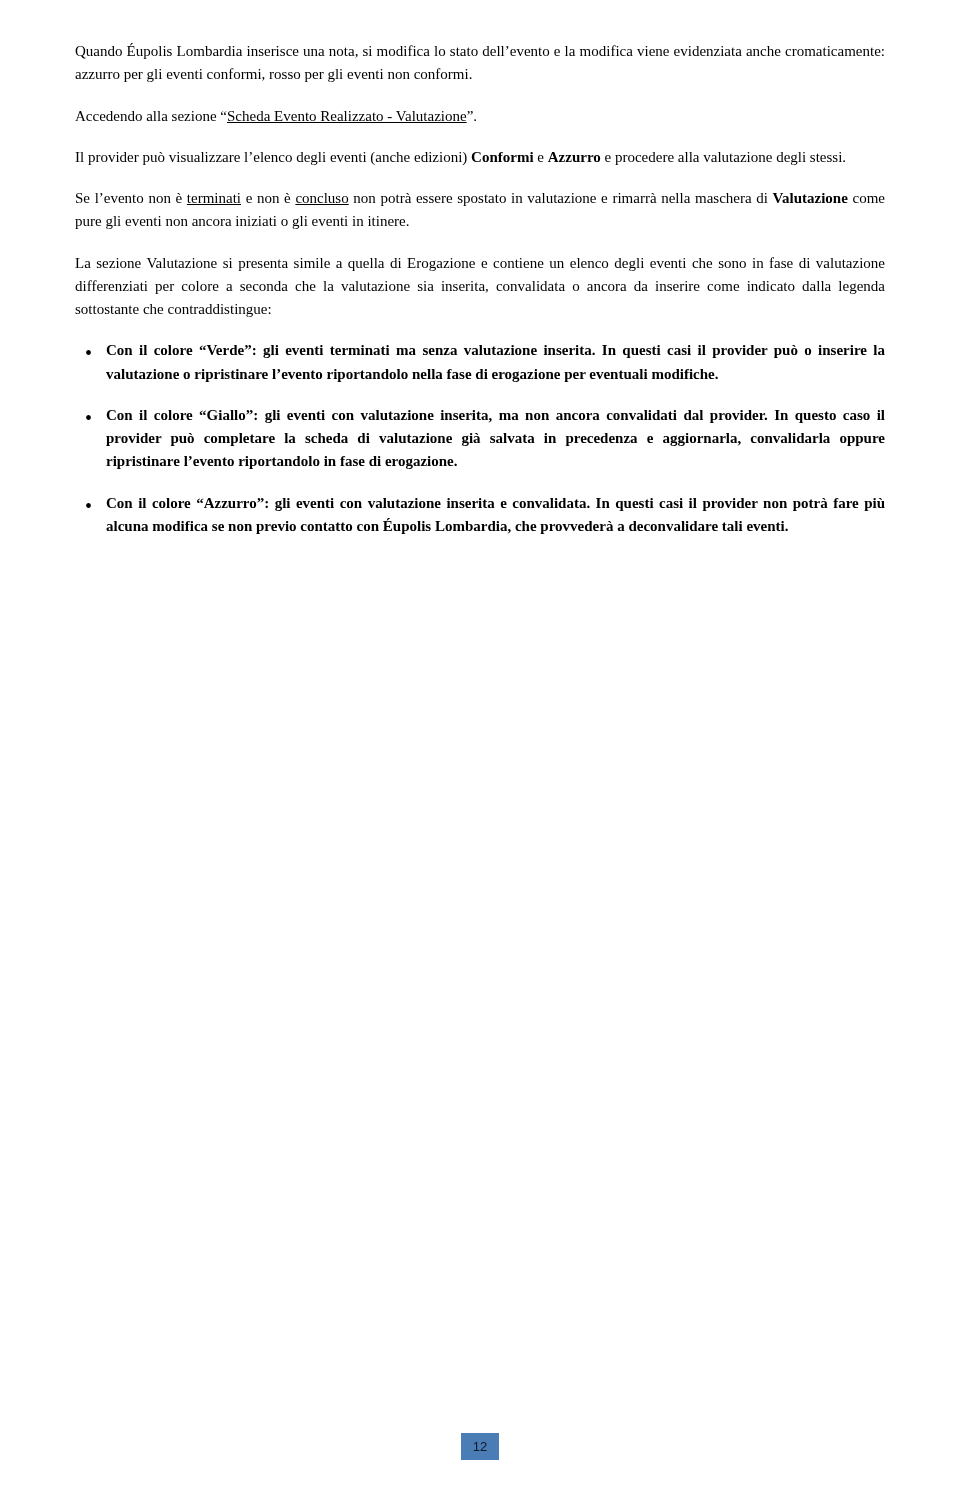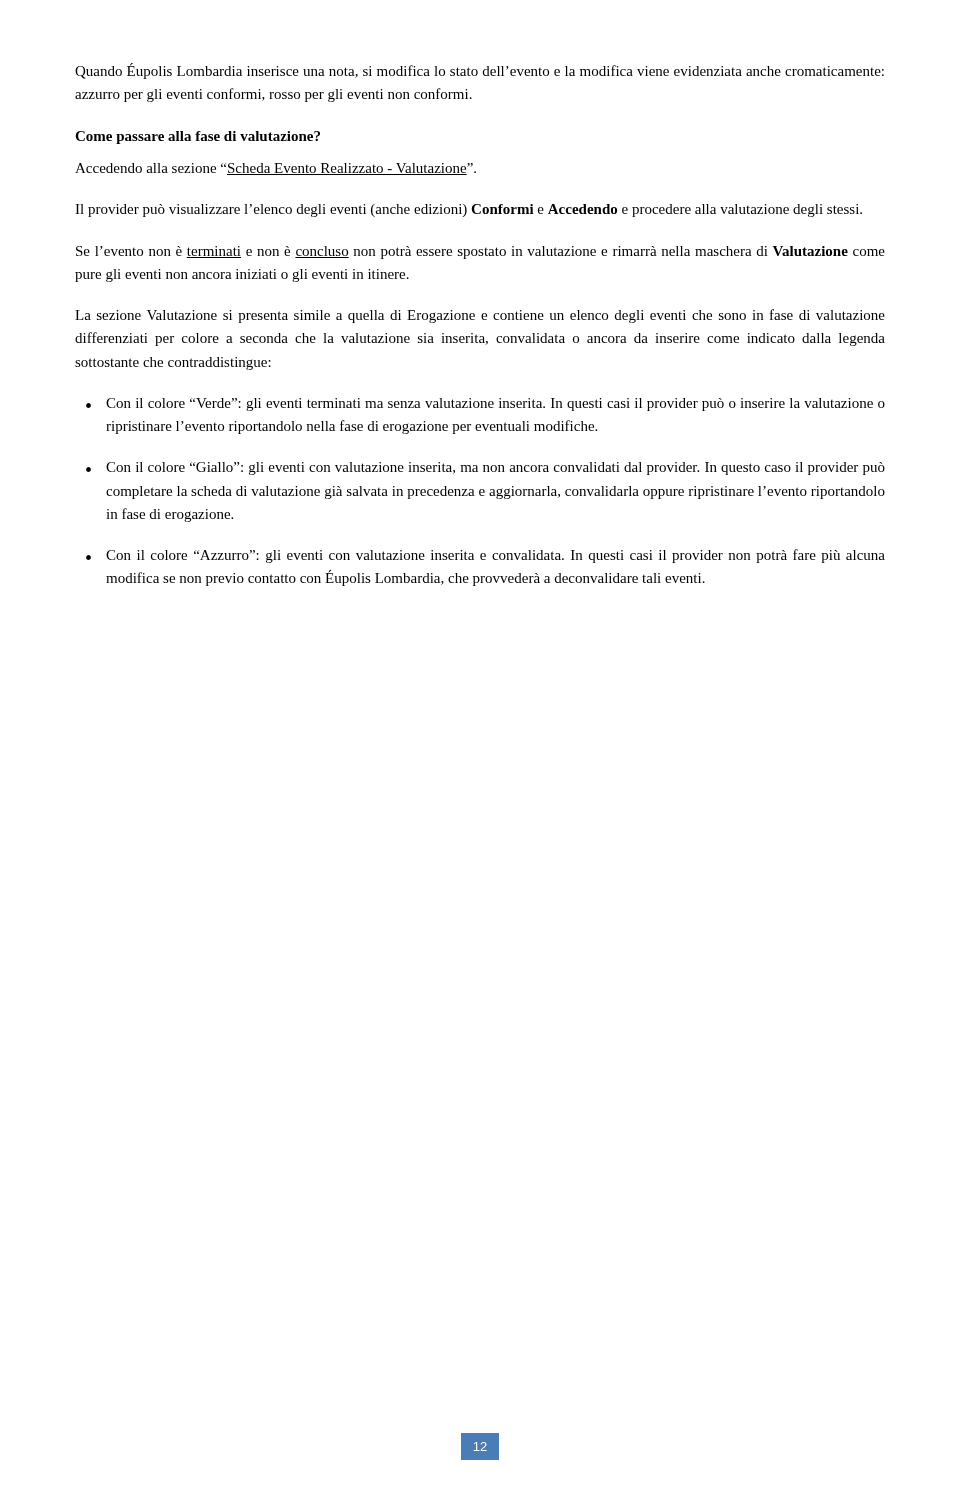--- a/index.html
+++ b/index.html
@@ -14,21 +14,21 @@
       background: #ffffff;
       font-family: 'Times New Roman', Times, serif;
       font-size: 15px;
       color: #000000;
       line-height: 1.5;
     }
 
     .page-container {
       width: 960px;
       min-height: 1490px;
-      padding: 60px 75px 60px 75px;
+      padding: 40px 75px 60px 75px;
       position: relative;
       background: #ffffff;
     }
 
     .paragraph {
       text-align: justify;
       margin-bottom: 18px;
       font-size: 15px;
       line-height: 1.55;
     }
@@ -65,60 +65,58 @@
       font-size: 20px;
       line-height: 1.4;
       margin-right: 14px;
       flex-shrink: 0;
       margin-left: 10px;
     }
 
     .bullet-text {
       flex: 1;
       line-height: 1.55;
+      font-weight: bold;
     }
 
     .page-footer {
       position: absolute;
       bottom: 30px;
       left: 0;
       right: 0;
       display: flex;
       justify-content: center;
       align-items: center;
     }
 
     .page-number-box {
       background: #4a7cb5;
-      color: #ffffff;
+      color: #0f172a;
       padding: 4px 12px;
       font-size: 13px;
       font-family: Arial, sans-serif;
       font-weight: normal;
     }
   </style>
 </head>
 <body>
 
 <div class="page-container">
 
   <p class="paragraph">
     <span>Quando Éupolis Lombardia inserisce una nota, si modifica lo stato dell’evento e la modifica viene evidenziata anche cromaticamente: azzurro per gli eventi conformi, rosso per gli eventi non conformi.</span>
   </p>
 
-  <p class="heading">
-    <span>Come passare alla fase di valutazione?</span>
-  </p>
 
   <p class="paragraph">
     <span>Accedendo alla sezione “</span><span class="underline">Scheda Evento Realizzato - Valutazione</span><span>”.</span>
   </p>
 
   <p class="paragraph">
-    <span>Il provider può visualizzare l’elenco degli eventi (anche edizioni) </span><span class="bold">Conformi</span><span> e </span><span class="bold">Accedendo</span><span> e procedere alla valutazione degli stessi.</span>
+    <span>Il provider può visualizzare l’elenco degli eventi (anche edizioni) </span><span class="bold">Conformi</span><span> e </span><span class="bold">Azzurro</span><span> e procedere alla valutazione degli stessi.</span>
   </p>
 
   <p class="paragraph">
     <span>Se l’evento non è </span><span class="underline">terminati</span><span> e non è </span><span class="underline">concluso</span><span> non potrà essere spostato in valutazione e rimarrà nella maschera di </span><span class="bold">Valutazione</span><span> come pure gli eventi non ancora iniziati o gli eventi in itinere.</span>
   </p>
 
 
   <p class="paragraph">
     <span>La sezione Valutazione si presenta simile a quella di Erogazione e contiene un elenco degli eventi che sono in fase di valutazione differenziati per colore a seconda che la valutazione sia inserita, convalidata o ancora da inserire come indicato dalla legenda sottostante che contraddistingue:</span>
   </p>

